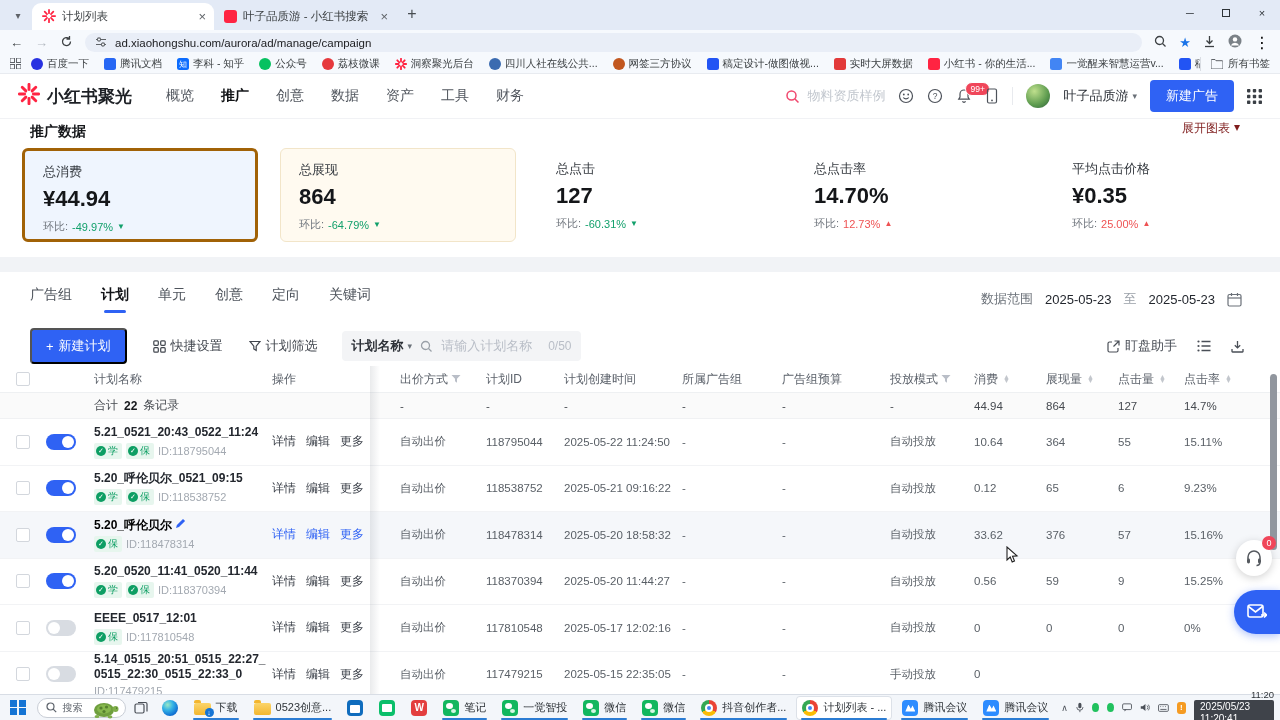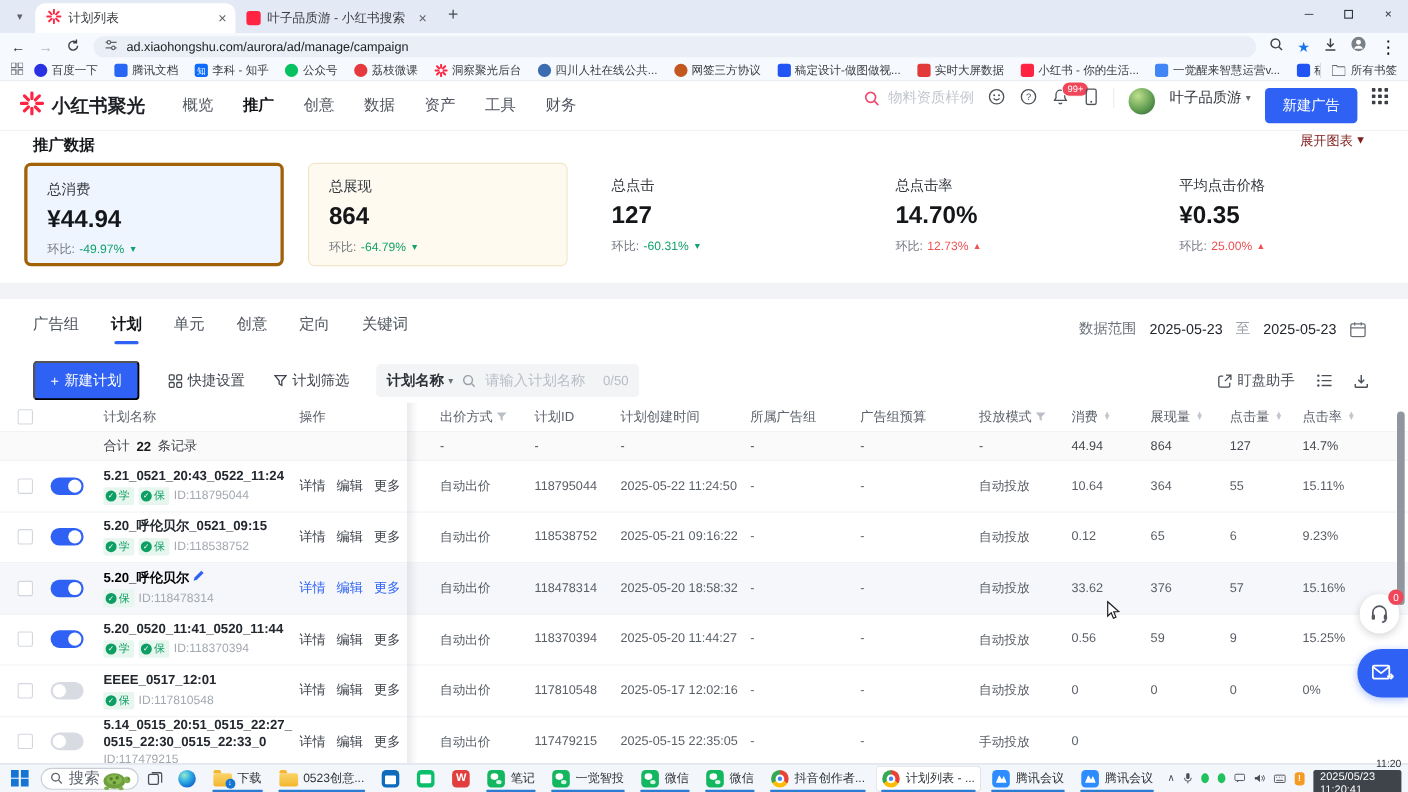--- a/index.html
+++ b/index.html
@@ -29,21 +29,21 @@
   .bm{display:flex;align-items:center;gap:4px;margin-right:15px;white-space:nowrap}
   .bm-ic{width:12px;height:12px;flex:none;display:flex;align-items:center;justify-content:center;color:#fff;font-size:8px}
   .bm-ic.square{border-radius:2.5px}.bm-ic.circle{border-radius:50%}
   .allbm{display:flex;align-items:center;gap:5px;border-left:1px solid #dadee4;padding-left:10px;white-space:nowrap}
 
   
   #appheader{position:absolute;top:74px;left:0;right:0;height:45px;background:#fff;display:flex;align-items:center;padding:0 18px;border-bottom:1px solid #f1f2f5}
   .logo{display:flex;align-items:center;gap:7px;font-size:17px;font-weight:700;color:#1d2025}
   #appnav{display:flex;gap:27px;margin-left:34px;font-size:14px;color:#51565e}
   .nav-item.active{color:#111316;font-weight:700}
-  .hright{margin-left:auto;display:flex;align-items:flex-start;gap:13px}
+  .hright{margin-left:auto;display:flex;align-items:center;gap:13px}
   .hsearch{display:flex;align-items:center;gap:7px;font-size:13px;color:#c2c7ce}
   .hicon{position:relative;display:flex;align-items:center;color:#4d525a}
   .nbadge{position:absolute;top:-6px;left:9px;background:#f0465a;color:#fff;font-size:8.5px;padding:1px 4px;border-radius:7px;border:1px solid #fff;font-weight:400}
   .hdivider{width:1px;height:18px;background:#e8eaee}
   .avatar{width:24px;height:24px;border-radius:50%;background:radial-gradient(circle at 35% 30%,#bfe08d,#5c9a4e 60%,#2e5d3c)}
   .acct{font-size:13px;color:#2d3138;display:flex;align-items:center;gap:4px}
   .caret{font-size:9px;color:#6a7078}
   .btn-primary{background:#2f62f4;color:#fff;border-radius:4px;font-size:13px;padding:7px 16px;border:none;display:flex;align-items:center;gap:5px}
 
   
@@ -113,21 +113,21 @@
   #headset-fab{position:absolute;right:8px;top:540px;width:36px;height:36px;border-radius:50%;background:#fff;box-shadow:0 2px 8px rgba(0,0,0,.18);display:flex;align-items:center;justify-content:center}
   #headset-badge{position:absolute;top:-4px;right:-4px;background:#f0465a;color:#fff;font-size:9px;width:14px;height:14px;border-radius:50%;display:flex;align-items:center;justify-content:center}
   #mail-fab{position:absolute;right:0;top:590px;width:46px;height:44px;border-radius:22px 0 0 22px;background:#2f62f4;display:flex;align-items:center;justify-content:center;box-shadow:0 2px 8px rgba(47,98,244,.4)}
   #watermark{position:absolute;left:984px;top:648px;font-size:37px;font-weight:900;color:#e21d1d;white-space:nowrap;letter-spacing:1px;z-index:40}
   #cursor{position:absolute;left:1006px;top:546px;z-index:41}
 
   
   #taskbar{position:absolute;bottom:0;left:0;right:0;height:26px;background:#f3f6fa;border-top:1px solid #d8dde5;display:flex;align-items:center;padding:0 6px;gap:7px;font-size:11px;color:#2e3338;z-index:50}
   .winlogo{display:grid;grid-template-columns:7px 7px;grid-template-rows:7px 7px;gap:1.5px;margin:0 4px}
   .winlogo span{background:#1574d4}
-  #tb-search{width:148px;height:20px;background:#fff;border:1px solid #c9ced6;border-radius:10px;display:flex;align-items:center;gap:6px;padding:0 8px;font-size:14px;color:#5d636b;position:relative}
+  #tb-search{width:148px;height:20px;background:#fff;border:1px solid #c9ced6;border-radius:10px;display:flex;align-items:center;gap:6px;padding:0 8px;font-size:10px;color:#5d636b;position:relative}
   #turtle{position:absolute;right:2px;top:-2px}
   .tb-item{height:24px;display:flex;align-items:center;gap:5px;padding:0 6px;border-radius:4px;position:relative;white-space:nowrap}
   .tb-item.running::after{content:"";position:absolute;left:5px;right:5px;bottom:0;height:2px;background:#2b7cd3;border-radius:1px}
   .tb-item.active{background:#fff;box-shadow:inset 0 0 0 1px #dce1e8}
   .ic{width:16px;height:16px;position:relative;flex:none;display:flex;align-items:center;justify-content:center}
   .ic.folder,.ic.folder-download{width:17px;height:12px;background:linear-gradient(#fbd46a,#f3b62e);border-radius:2px;margin-top:3px}
   .ic.folder::before,.ic.folder-download::before{content:"";position:absolute;top:-3px;left:0;width:7px;height:3px;background:#f3b62e;border-radius:2px 2px 0 0}
   .ic.folder-download::after{content:"↓";position:absolute;right:-3px;bottom:-2px;width:9px;height:9px;background:#1574d4;color:#fff;border-radius:50%;font-size:7px;line-height:9px;text-align:center}
   .ic.chrome{border-radius:50%;background:conic-gradient(#ea4335 0 120deg,#fbbc05 120deg 240deg,#34a853 240deg 360deg)}
   .ic.chrome::after{content:"";position:absolute;inset:4px;background:#4285f4;border:2px solid #fff;border-radius:50%}

